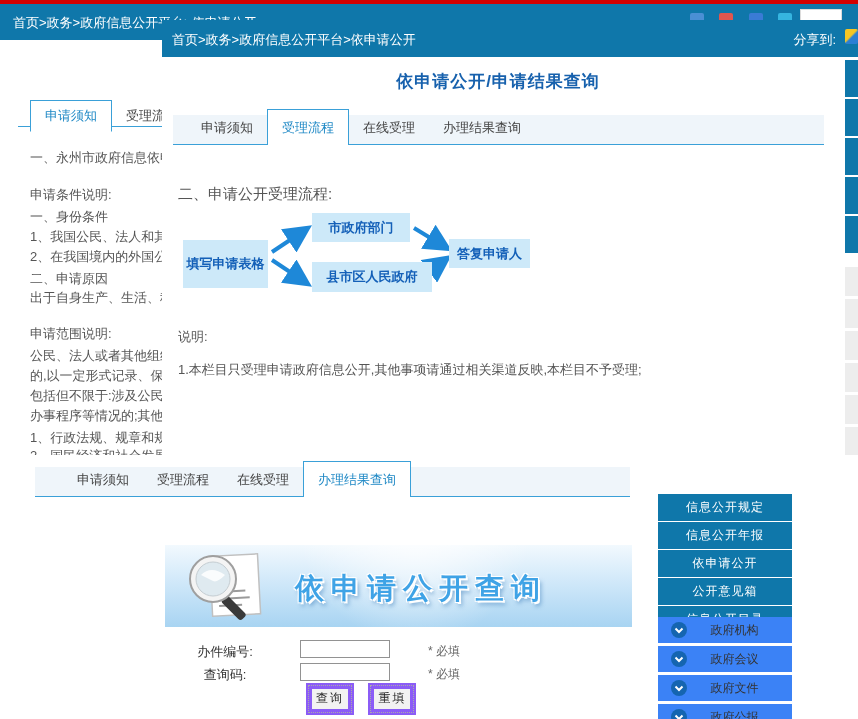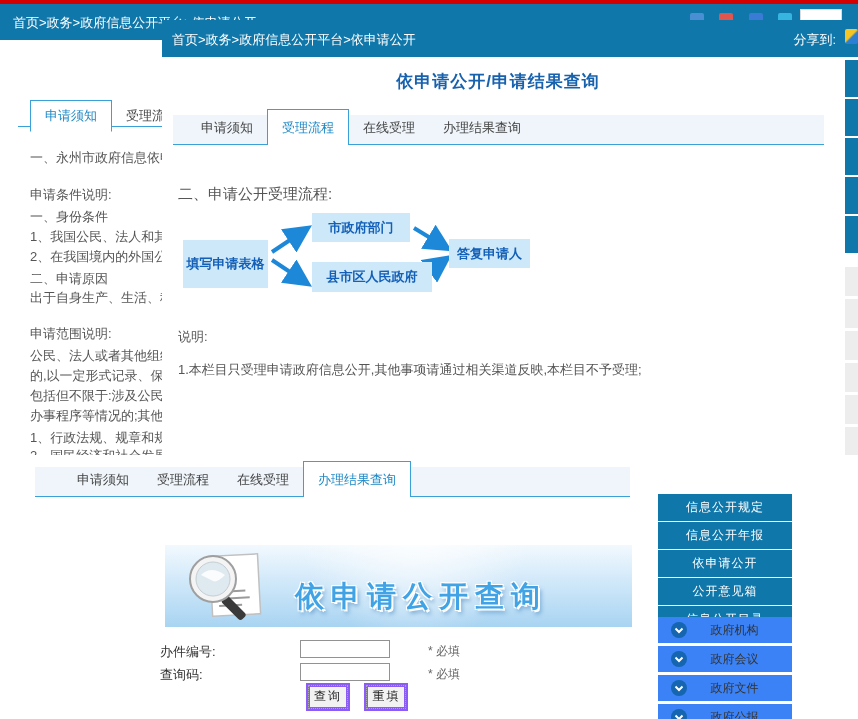--- a/index.html
+++ b/index.html
@@ -48,29 +48,29 @@
 
   
   .bottom { position:absolute; left:0; top:455px; width:858px; height:264px; background:#fff; z-index:6; }
   .btabs { position:absolute; left:35px; top:12px; width:595px; height:30px; background:#eff5fa; border-bottom:1px solid #3aa0d8; display:flex; align-items:flex-end; overflow:visible; padding-left:28px; }
   .banner { position:absolute; left:165px; top:90px; width:467px; height:82px; overflow:hidden;
             background:linear-gradient(180deg,#f2f9fe 0%,#d4eafa 40%,#a8d4f2 100%); }
   .banner::before { content:""; position:absolute; left:120px; top:-30px; width:260px; height:140px;
             background:radial-gradient(ellipse at 50% 0%, rgba(255,255,255,0.95) 0%, rgba(255,255,255,0) 65%); }
   .banner-icon { position:absolute; left:16px; top:4px; }
   .banner-text { position:absolute; left:130px; top:24px; font-size:29px; font-weight:bold; letter-spacing:7px; color:#3fa3e6;
-            text-shadow:-1px -1px 0 #fff, 1px -1px 0 #fff, -1px 1px 0 #fff, 2px 2px 0 #fff, 3px 4px 4px rgba(40,110,175,0.55); white-space:nowrap;margin-top:8px; }
-  .flabel { position:absolute; width:130px; text-align:left; font-size:13px; color:#333; }
+            text-shadow:-1px -1px 0 #fff, 1px -1px 0 #fff, -1px 1px 0 #fff, 2px 2px 0 #fff, 3px 4px 4px rgba(40,110,175,0.55); white-space:nowrap; }
+  .flabel { position:absolute; width:130px; text-align:center; font-size:13px; color:#333; }
   .fl1 { left:160px; top:188px; } .fl2 { left:160px; top:211px; }
   .finput { position:absolute; left:300px; width:90px; height:18px; border:1px solid #929292; background:#fff; font-size:12px; padding:0 3px; }
   .fi1 { top:185px; } .fi2 { top:208px; }
   .freq { position:absolute; left:428px; font-size:12px; color:#666; }
   .fr1 { top:188px; } .fr2 { top:211px; }
   .fbtns { position:absolute; left:306px; top:228px; }
-  .fbtn { display:inline-block; font-size:12px; letter-spacing:2px; color:#222; background:#f2f2f2; border:4px solid #8b5cf6; outline:1px dotted #aaa; outline-offset:-3px; padding:1px 4px 2px; margin-right:10px; cursor:pointer; }
+  .fbtn { display:inline-block; font-size:12px; letter-spacing:2px; color:#222; background:#f2f2f2; border:6px solid #8b5cf6; outline:1px dotted #aaa; outline-offset:-3px; padding:1px 4px 2px; margin-right:10px; cursor:pointer; }
   .bmenu { position:absolute; left:658px; top:7px; width:134px;margin-top:32px; }
   .bmenu-item { height:27px; margin-bottom:1px; background:#0f77aa; color:#fff; font-size:12px; display:flex; align-items:center; justify-content:center; letter-spacing:1px; cursor:pointer; }
   .baccord { position:absolute; left:658px; top:162px; width:134px; }
   .acc-row { height:26px; margin-bottom:3px; background:#3b82f6; display:flex; align-items:center; cursor:pointer; }
   .acc-ico { margin-left:13px; width:16px; height:16px; flex:none; }
   .acc-label { flex:1; text-align:center; font-size:12px; color:#333; padding-right:10px; }
 </style>
 </head>
 <body>
 

